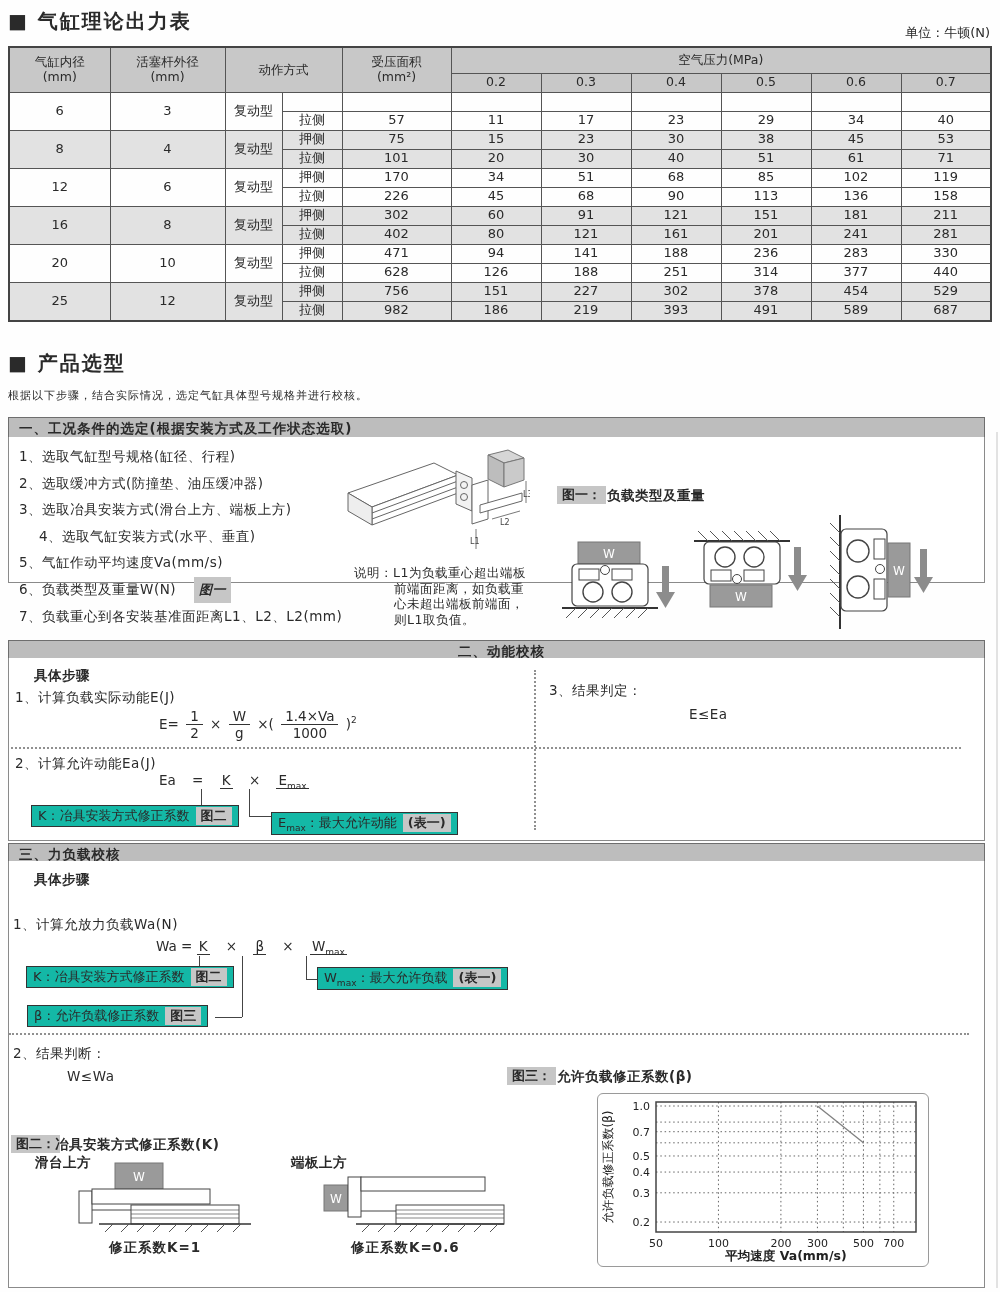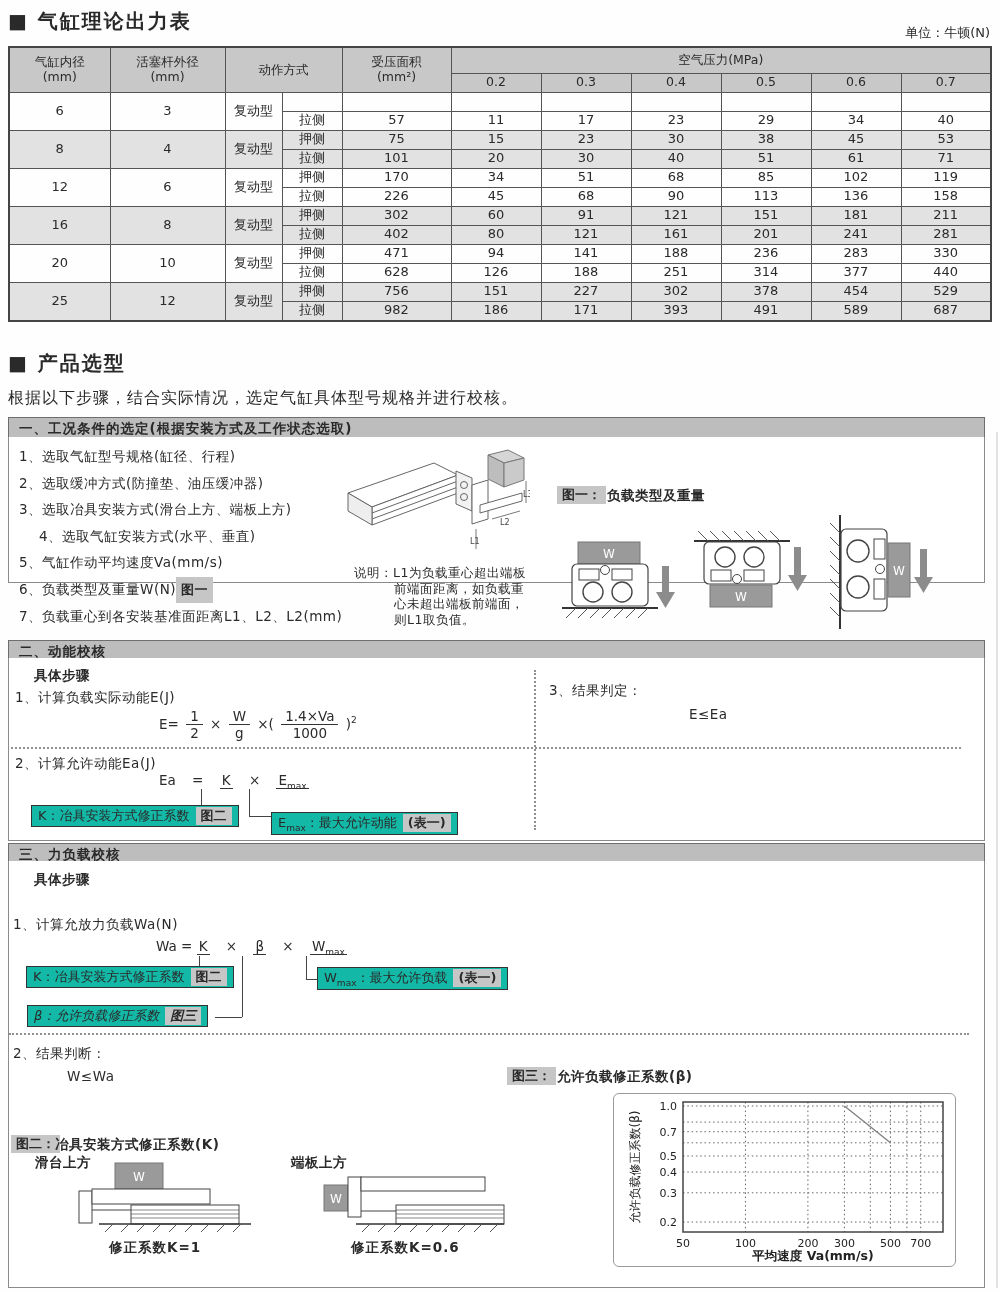--- a/index.html
+++ b/index.html
@@ -1,21 +1,21 @@
 <!DOCTYPE html>
 <html><head>
 <meta charset="utf-8">
 <style>
   html,body{margin:0;padding:0;background:#fff;}
   .page{position:relative;width:1000px;height:1292px;background:#fefefe;
         font-family:"DejaVu Sans",sans-serif;color:#2a2a2a;overflow:hidden;}
   .abs{position:absolute;}
   .h1{font-size:20px;font-weight:bold;letter-spacing:2px;}
   .unit{font-size:13px;}
-  .intro{font-size:16px;letter-spacing:1px;}
+  .intro{font-size:11px;letter-spacing:1px;}
   
   table.force{border-collapse:collapse;border:2px solid #444;table-layout:fixed;}
   table.force th,table.force td{border:1px solid #555;text-align:center;font-size:13px;
       padding:0 2px;height:18px;line-height:1.15;overflow:hidden;}
   table.force thead th{background:#c8c8c8;font-weight:normal;white-space:pre-line;font-size:12.5px;}
   table.force tr.shade td{background:#e2e2e2;}
   
   .sec-bar{left:8px;width:977px;background:#bdbdbd;border:1px solid #6e6e6e;box-sizing:border-box;
       font-size:13.5px;font-weight:bold;padding:2px 0 2px 10px;letter-spacing:1px;}
   .sec-box{left:8px;width:977px;border:1px solid #8a8a8a;border-top:none;box-sizing:border-box;background:#fff;}
@@ -212,41 +212,41 @@
           <td>227</td>
           <td>302</td>
           <td>378</td>
           <td>454</td>
           <td>529</td>
         </tr>
         <tr class="shade">
           <td>拉侧</td>
           <td>982</td>
           <td>186</td>
-          <td>171</td>
+          <td>219</td>
           <td>393</td>
           <td>491</td>
           <td>589</td>
           <td>687</td>
         </tr>
       </tbody>
   </table>
 
   <div class="abs h1" style="left:8px;top:350px;">■ 产品选型</div>
   <div class="abs intro" style="left:8px;top:388px;">根据以下步骤，结合实际情况，选定气缸具体型号规格并进行校核。</div>
 
   <div class="abs sec-bar" style="top:417px;">一、工况条件的选定(根据安装方式及工作状态选取)</div>
   <div class="abs sec-box" style="top:437px;height:146px;">
     <div class="abs" style="left:10px;top:6px;" id="cond-list">
         <div style="font-size: 13.5px; line-height: 26.5px; letter-spacing: 0.5px;"><span>1、选取气缸型号规格(缸径、行程)</span></div>
         <div style="font-size: 13.5px; line-height: 26.5px; letter-spacing: 0.5px;"><span>2、选取缓冲方式(防撞垫、油压缓冲器)</span></div>
         <div style="font-size: 13.5px; line-height: 26.5px; letter-spacing: 0.5px;"><span>3、选取冶具安装方式(滑台上方、端板上方)</span></div>
         <div style="font-size: 13.5px; line-height: 26.5px; letter-spacing: 0.5px; margin-left: 20px;"><span>4、选取气缸安装方式(水平、垂直)</span></div>
         <div style="font-size: 13.5px; line-height: 26.5px; letter-spacing: 0.5px;"><span>5、气缸作动平均速度Va(mm/s)</span></div>
-        <div style="font-size: 13.5px; line-height: 26.5px; letter-spacing: 0.5px;"><span>6、负载类型及重量W(N)</span><span class="badge bold" style="">图一</span></div>
+        <div style="font-size: 13.5px; line-height: 26.5px; letter-spacing: 0.5px;"><span>6、负载类型及重量W(N)</span><span class="badge bold" style="margin-left: 18px; font-style: italic;">图一</span></div>
         <div style="font-size: 13.5px; line-height: 26.5px; letter-spacing: 0.5px;"><span>7、负载重心到各安装基准面距离L1、L2、L2(mm)</span></div>
       </div>
 
     <svg class="abs" style="left:333px;top:12px;" width="188" height="112" viewBox="0 0 188 112">
       <g fill="none" stroke="#666" stroke-width="1">
         <polygon points="6,44 92,14 116,26 30,58" fill="#fff"></polygon>
         <polygon points="30,58 116,26 116,44 30,76" fill="#fff"></polygon>
         <polygon points="6,44 30,58 30,76 6,62" fill="#eee"></polygon>
         <line x1="30" y1="64" x2="116" y2="32"></line>
         <line x1="30" y1="70" x2="116" y2="38"></line>
@@ -341,21 +341,21 @@
       <circle cx="34" cy="72" r="11" fill="#fff" stroke="#444" stroke-width="1.4"></circle>
       <rect x="50" y="24" width="11" height="20" fill="none" stroke="#444"></rect>
       <rect x="50" y="64" width="11" height="20" fill="none" stroke="#444"></rect>
       <circle cx="56" cy="54" r="4.5" fill="#fff" stroke="#444"></circle>
       <rect x="64" y="28" width="22" height="54" fill="#9a9a9a" stroke="#777"></rect>
       <text x="75" y="60" font-size="12" fill="#fff" text-anchor="middle">W</text>
       <polygon points="96,34 103,34 103,62 109,62 99.5,78 90,62 96,62" fill="#8c8c8c"></polygon>
     </svg>
   </div>
 
-  <div class="abs sec-bar" style="top:640px;">二、动能校核</div>
+  <div class="abs sec-bar" style="top:640px;text-align:center;">二、动能校核</div>
   <div class="abs sec-box" style="top:658px;height:183px;">
     <div class="abs t13 bold" style="left:25px;top:9px;">具体步骤</div>
     <div class="abs t13" style="left:6px;top:31px;">1、计算负载实际动能E(J)</div>
 
     <div class="formula" style="left:150px;top:50px;">
       <span>E=</span>
       <span class="frac"><span class="num">1</span><span class="den">2</span></span>
       <span>×</span>
       <span class="frac"><span class="num">W</span><span class="den">g</span></span>
       <span>×(</span>
@@ -410,32 +410,32 @@
     <div class="conn-h" style="left:297px;top:118px;width:11px;"></div>
     <div class="conn-v" style="left:233px;top:95px;height:61px;"></div>
     <div class="conn-h" style="left:206px;top:156px;width:27px;"></div>
 
     <div class="lblbox" style="left:17px;top:105px;">
       <span>K：冶具安装方式修正系数</span><span class="badge bold">图二</span>
     </div>
     <div class="lblbox" style="left:308px;top:106px;">
       <span>W</span><sub class="sm">max</sub><span>：最大允许负载</span><span class="badge bold">(表一)</span>
     </div>
-    <div class="lblbox" style="left:18px;top:144px;font-style:italic;">
+    <div class="lblbox" style="left:18px;top:144px;">
       <span>β：允许负载修正系数</span><span class="badge bold">图三</span>
     </div>
 
     <div class="dash-h" style="left:0px;top:172px;width:960px;"></div>
     <div class="abs t13" style="left:4px;top:184px;">2、结果判断：</div>
     <div class="abs t13" style="left:58px;top:207px;">W≤Wa</div>
 
     <span class="abs badge bold" style="left:498px;top:206px;text-align:right;">图三：</span>
     <span class="abs t13 bold" style="left:548px;top:207px;">允许负载修正系数(β)</span>
 
-    <div class="chartbox" style="left:604px;top:232px;width:330px;height:172px;padding-left:11px;" id="beta-chart"><svg width="330" height="172" viewBox="0 0 330 172">
+    <div class="chartbox" style="left:588px;top:232px;width:330px;height:172px;" id="beta-chart"><svg width="330" height="172" viewBox="0 0 330 172">
           <line x1="120.44747908388095" y1="8" x2="120.44747908388095" y2="138" stroke="#666" stroke-width="1" stroke-dasharray="1.5 2.8"></line>
           <line x1="182.8949581677619" y1="8" x2="182.8949581677619" y2="138" stroke="#666" stroke-width="1" stroke-dasharray="1.5 2.8"></line>
           <line x1="219.424391696401" y1="8" x2="219.424391696401" y2="138" stroke="#666" stroke-width="1" stroke-dasharray="1.5 2.8"></line>
           <line x1="245.34243725164285" y1="8" x2="245.34243725164285" y2="138" stroke="#666" stroke-width="1" stroke-dasharray="1.5 2.8"></line>
           <line x1="265.446035223635" y1="8" x2="265.446035223635" y2="138" stroke="#666" stroke-width="1" stroke-dasharray="1.5 2.8"></line>
           <line x1="281.87187078028194" y1="8" x2="281.87187078028194" y2="138" stroke="#666" stroke-width="1" stroke-dasharray="1.5 2.8"></line>
           <line x1="295.75971686010337" y1="8" x2="295.75971686010337" y2="138" stroke="#666" stroke-width="1" stroke-dasharray="1.5 2.8"></line>
           <line x1="58" y1="12" x2="318" y2="12" stroke="#666" stroke-width="1" stroke-dasharray="1.5 2.8"></line>
           <line x1="58" y1="28.08706215933736" x2="318" y2="28.08706215933736" stroke="#666" stroke-width="1" stroke-dasharray="1.5 2.8"></line>
           <line x1="58" y1="37.713725357633365" x2="318" y2="37.713725357633365" stroke="#666" stroke-width="1" stroke-dasharray="1.5 2.8"></line>

